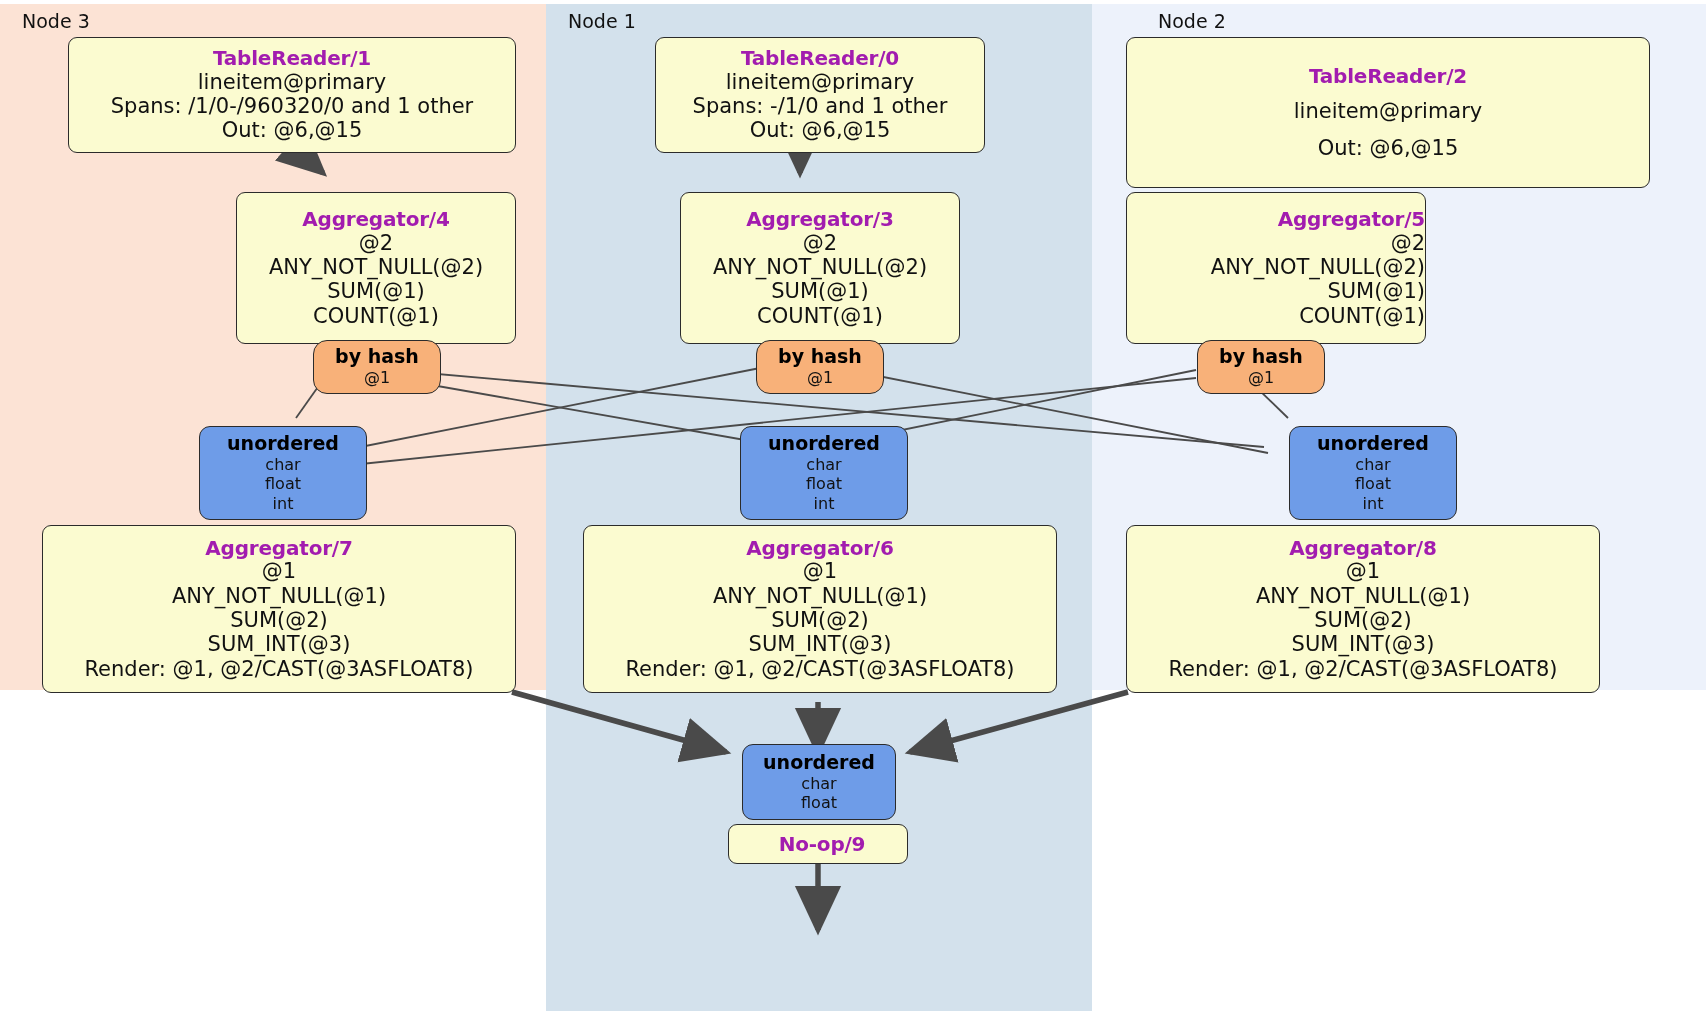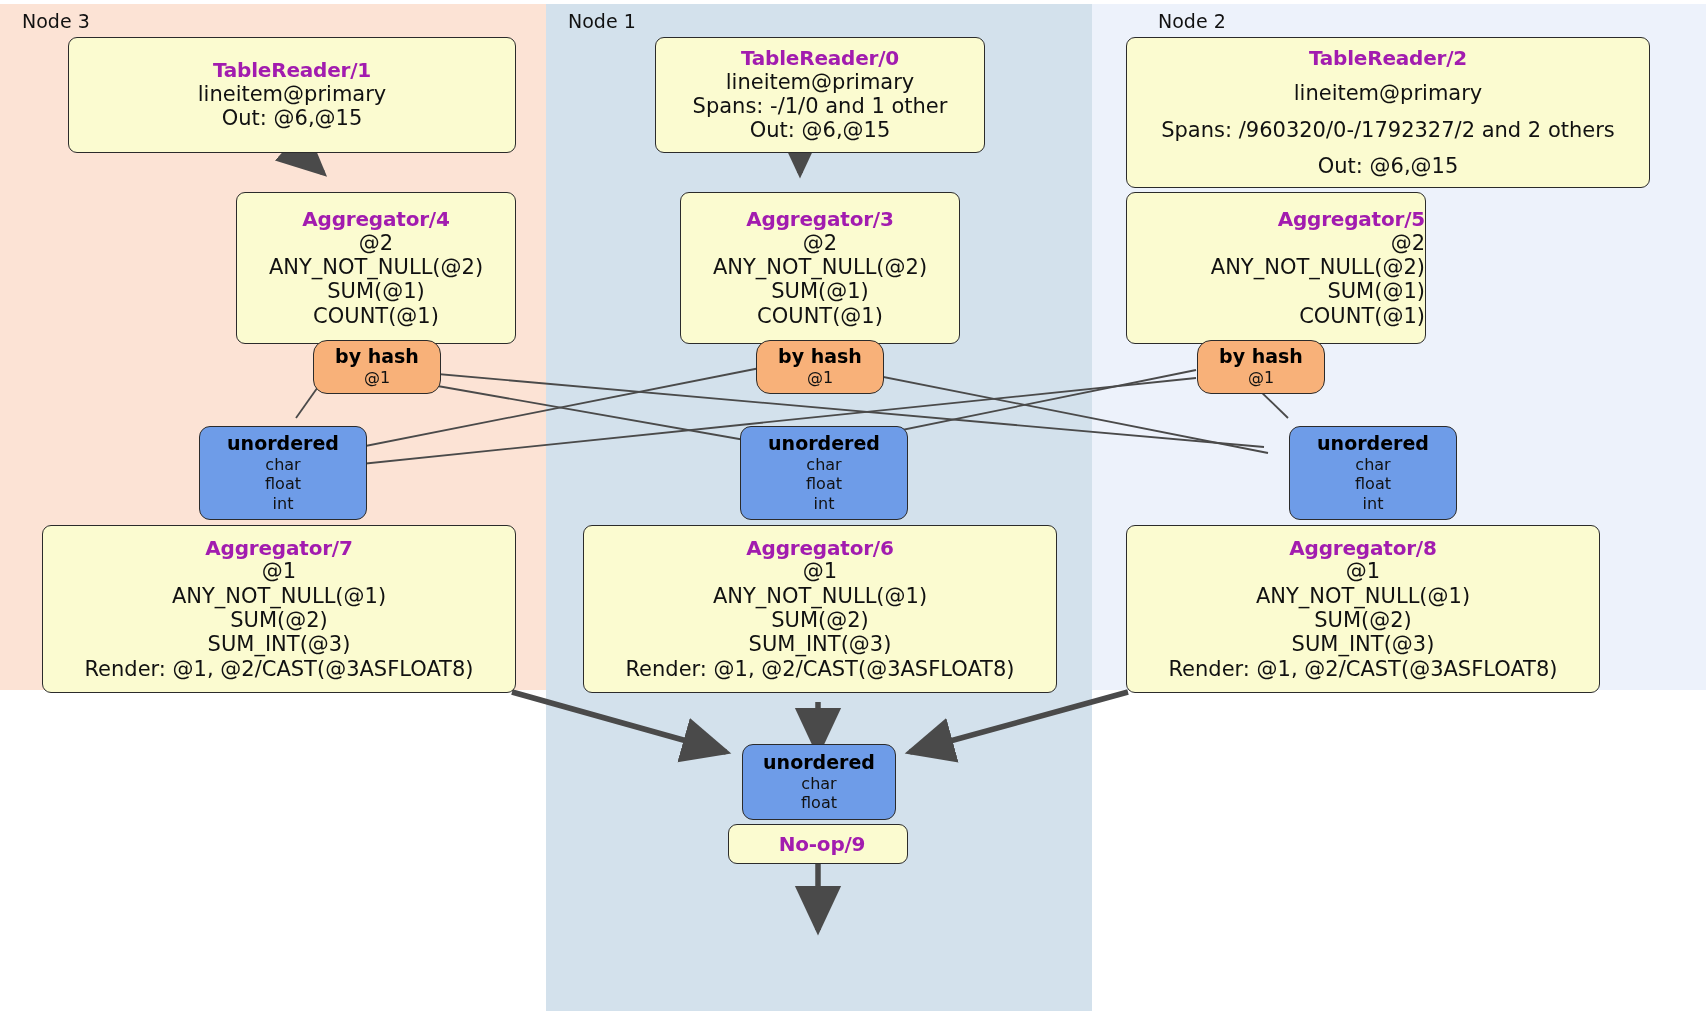--- a/index.html
+++ b/index.html
@@ -88,20 +88,21 @@
       <path d="M818,702 L818,752" stroke-width="5.5" marker-end="url(#ahs)"></path>
       <path d="M1128,692 L910,752" stroke-width="5.5" marker-end="url(#ahs)"></path>
 
       <path d="M818,858 L818,930" stroke-width="5.5" marker-end="url(#ahs)"></path>
     </g>
   </svg>
 
   <div class="box proc z-mid" style="left:68px;top:37px;width:448px;height:116px;">
     <div class="t-title">TableReader/1</div>
     <div class="t-line">lineitem@primary</div>
+    <div class="t-line">Spans: /1/0-/960320/0 and 1 other</div>
     <div class="t-line">Out: @6,@15</div>
   </div>
 
   <div class="box proc z-lo" style="left:236px;top:192px;width:280px;height:152px;">
     <div class="t-title">Aggregator/4</div>
     <div class="t-line">@2</div>
     <div class="t-line">ANY_NOT_NULL(@2)</div>
     <div class="t-line">SUM(@1)</div>
     <div class="t-line">COUNT(@1)</div>
   </div>
@@ -170,21 +171,20 @@
   </div>
 
   <div class="box proc z-hi" style="left:728px;top:824px;width:180px;height:40px;padding-left:8px;">
     <div class="t-title">No-op/9</div>
   </div>
 
 
   <div class="box proc z-mid" style="left:1126px;top:37px;width:524px;height:151px;gap:12px;">
     <div class="t-title">TableReader/2</div>
     <div class="t-line">lineitem@primary</div>
-    <div class="t-line">Spans: /960320/0-/1792327/2 and 2 others</div>
     <div class="t-line">Out: @6,@15</div>
   </div>
 
   <div class="box proc z-lo" style="left:1126px;top:192px;width:300px;height:152px;align-items:flex-end;">
     <div class="t-title">Aggregator/5</div>
     <div class="t-line">@2</div>
     <div class="t-line">ANY_NOT_NULL(@2)</div>
     <div class="t-line">SUM(@1)</div>
     <div class="t-line">COUNT(@1)</div>
   </div>

